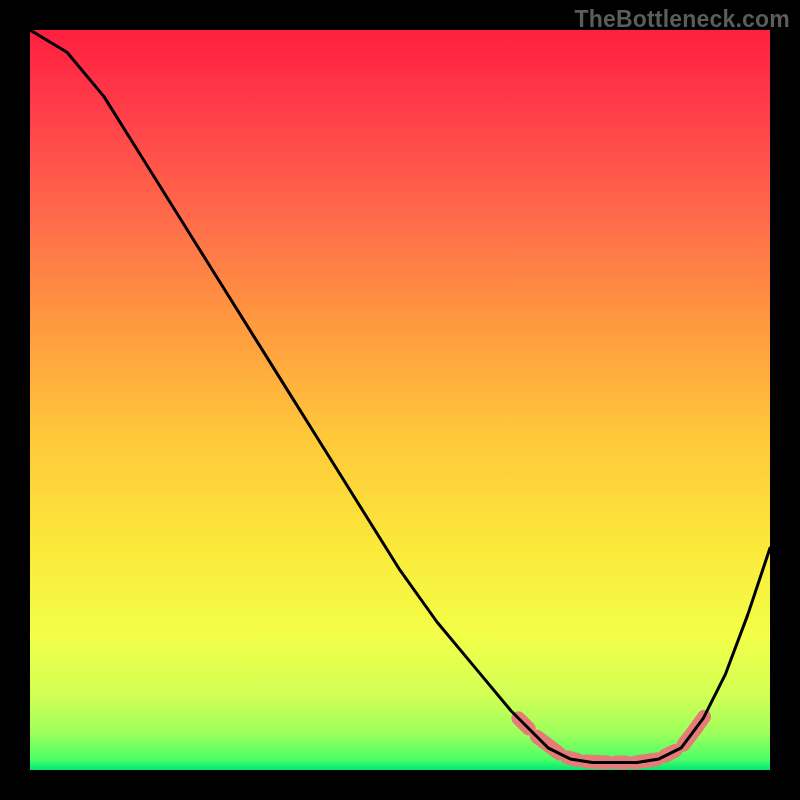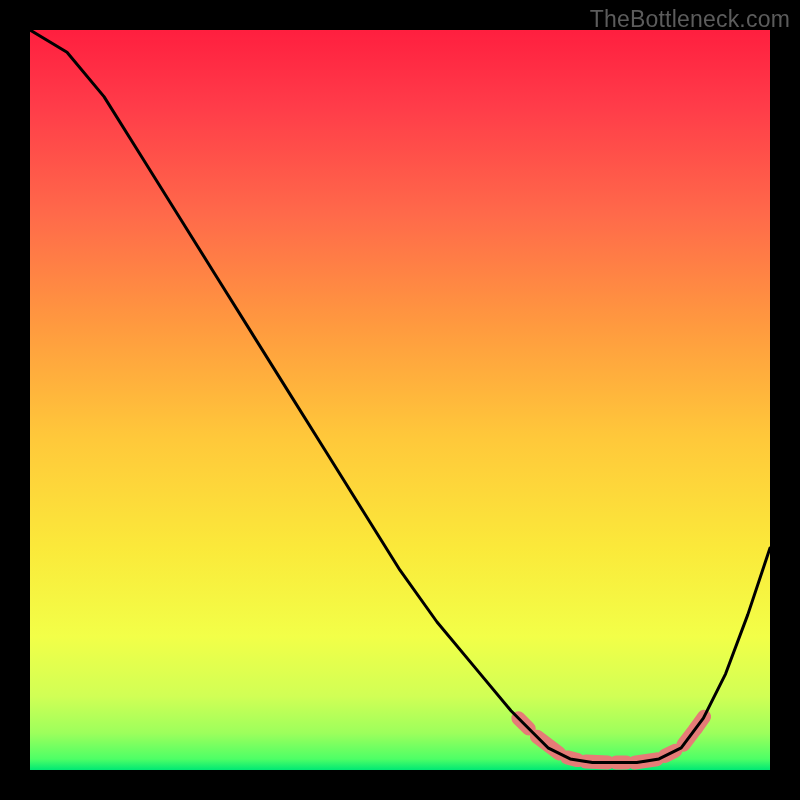--- a/index.html
+++ b/index.html
@@ -33,21 +33,21 @@
     top: 0;
     width: 740px;
     height: 740px;
   }
   .watermark {
     position: absolute;
     top: 6px;
     right: 10px;
     color: #5c5c5c;
     font-size: 23px;
-    font-weight: 400;
+    font-weight: 700;
     letter-spacing: 0.2px;
     user-select: none;
   }
   svg.curve {
     position: absolute;
     left: 0;
     top: 0;
   }
 </style>
 </head>

